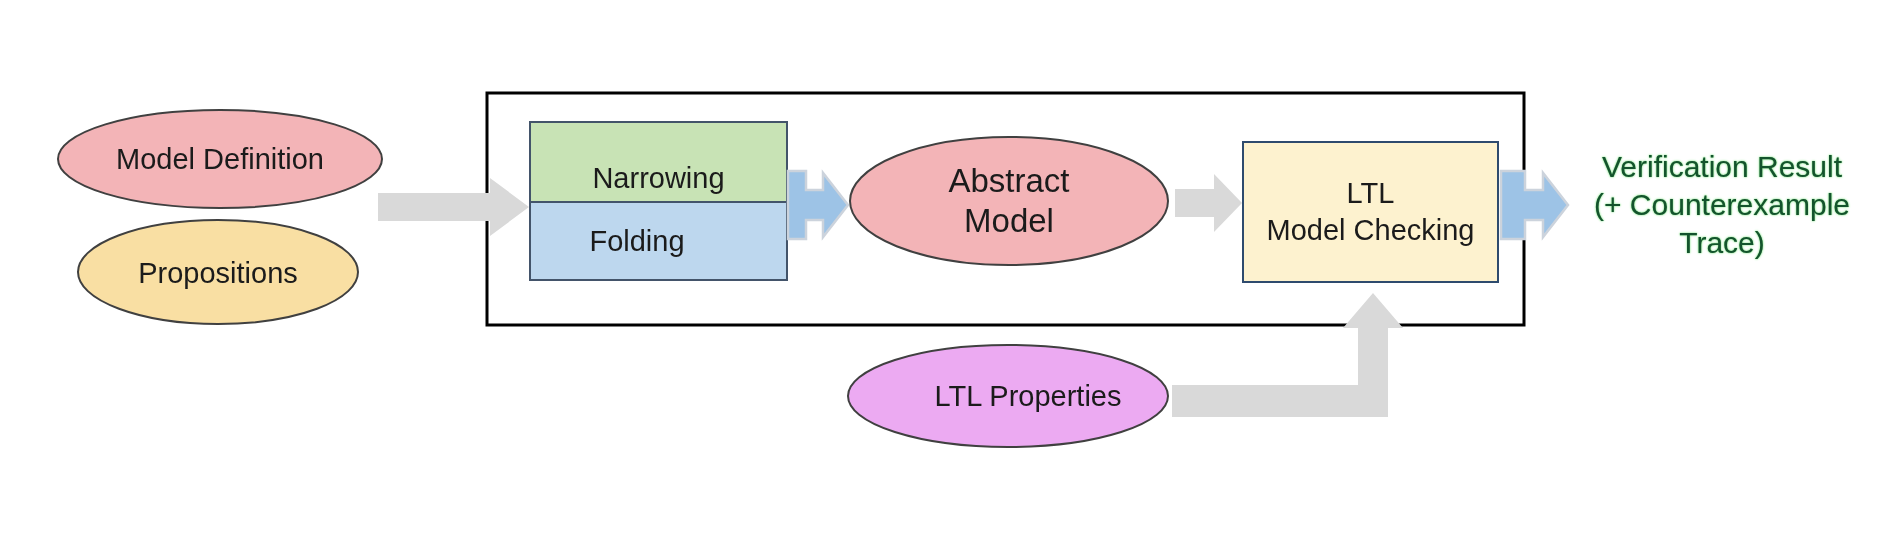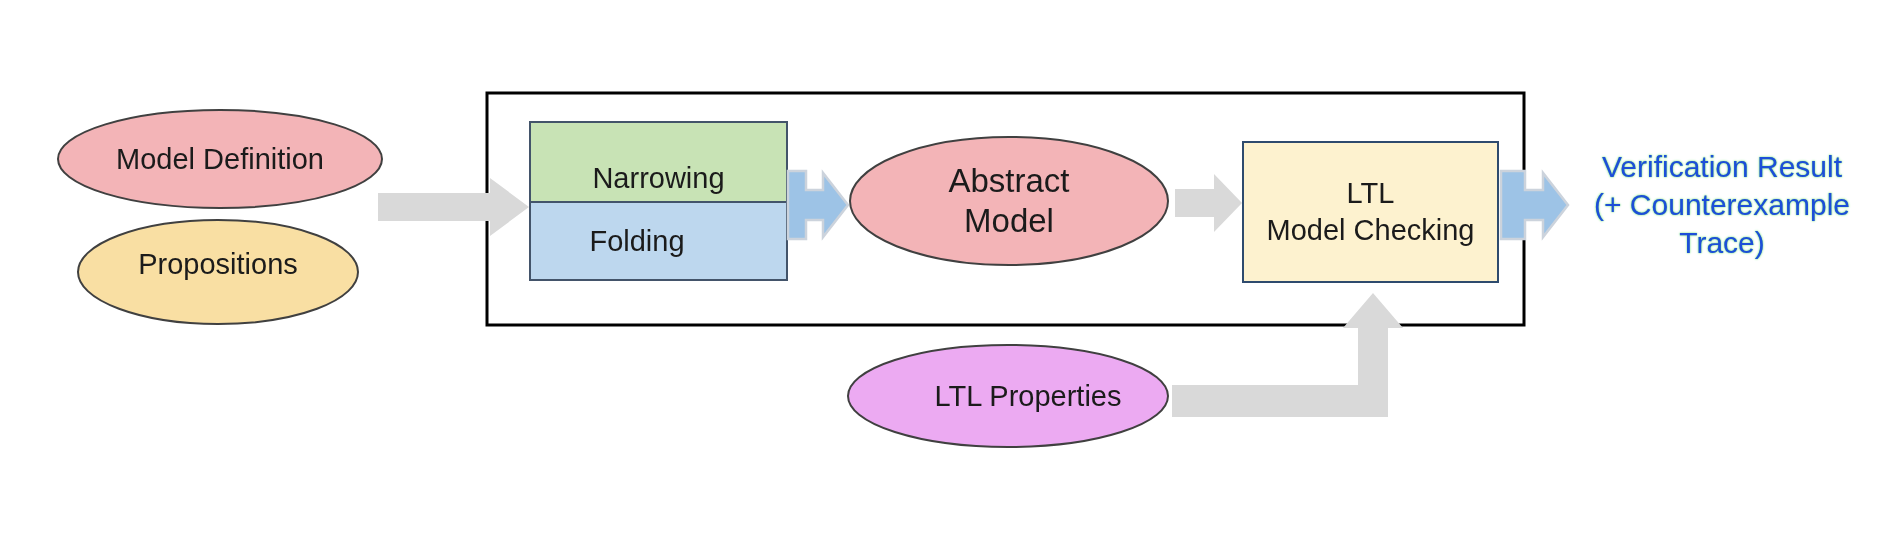--- a/index.html
+++ b/index.html
@@ -20,21 +20,21 @@
     align-items: center;
     justify-content: center;
     text-align: center;
     color: #1b1b1b;
     font-size: 29px;
     line-height: 36px;
     white-space: nowrap;
     pointer-events: none;
   }
   .lbl-model-definition { left: 58px;  top: 110px; width: 324px; height: 98px;  }
-  .lbl-propositions     { left: 78px;  top: 211px; width: 280px; height: 105px; text-align: right; }
+  .lbl-propositions     { left: 78px;  top: 220px; width: 280px; height: 105px; text-align: right; }
   .lbl-narrowing        { left: 530px; top: 122px; width: 257px; height: 80px; margin-top: 16px;  }
   .lbl-folding          { left: 530px; top: 202px; width: 214px; height: 78px;  }
   .lbl-abstract         { left: 850px; top: 137px; width: 318px; height: 128px; font-size: 33px; line-height: 40px; }
   .lbl-ltl-checking     { left: 1243px; top: 142px; width: 255px; height: 140px; line-height: 37px; }
   .lbl-ltl-properties   { left: 868px; top: 345px; width: 320px; height: 102px; }
   .lbl-result {
     left: 1552px; top: 148px; width: 340px; height: 114px;
     font-size: 30px; line-height: 38px;
     text-shadow: 0 0 1px #8ce48f, 0 0 2px #a5eba8, 0 0 3px #c2f2c4;
   }
@@ -84,19 +84,19 @@
     <span>Model</span>
   </div>
 
   <div class="label lbl-ltl-checking">
     <span>LTL</span>
     <span>Model Checking</span>
   </div>
 
   <div class="label lbl-ltl-properties">LTL Properties</div>
 
-  <div class="label lbl-result" style="color: #1d4ed8;">
+  <div class="label lbl-result" style="color: #14532d;">
     <span>Verification Result</span>
     <span>(+ Counterexample</span>
     <span>Trace)</span>
   </div>
 
 </div>
 
 </body></html>

